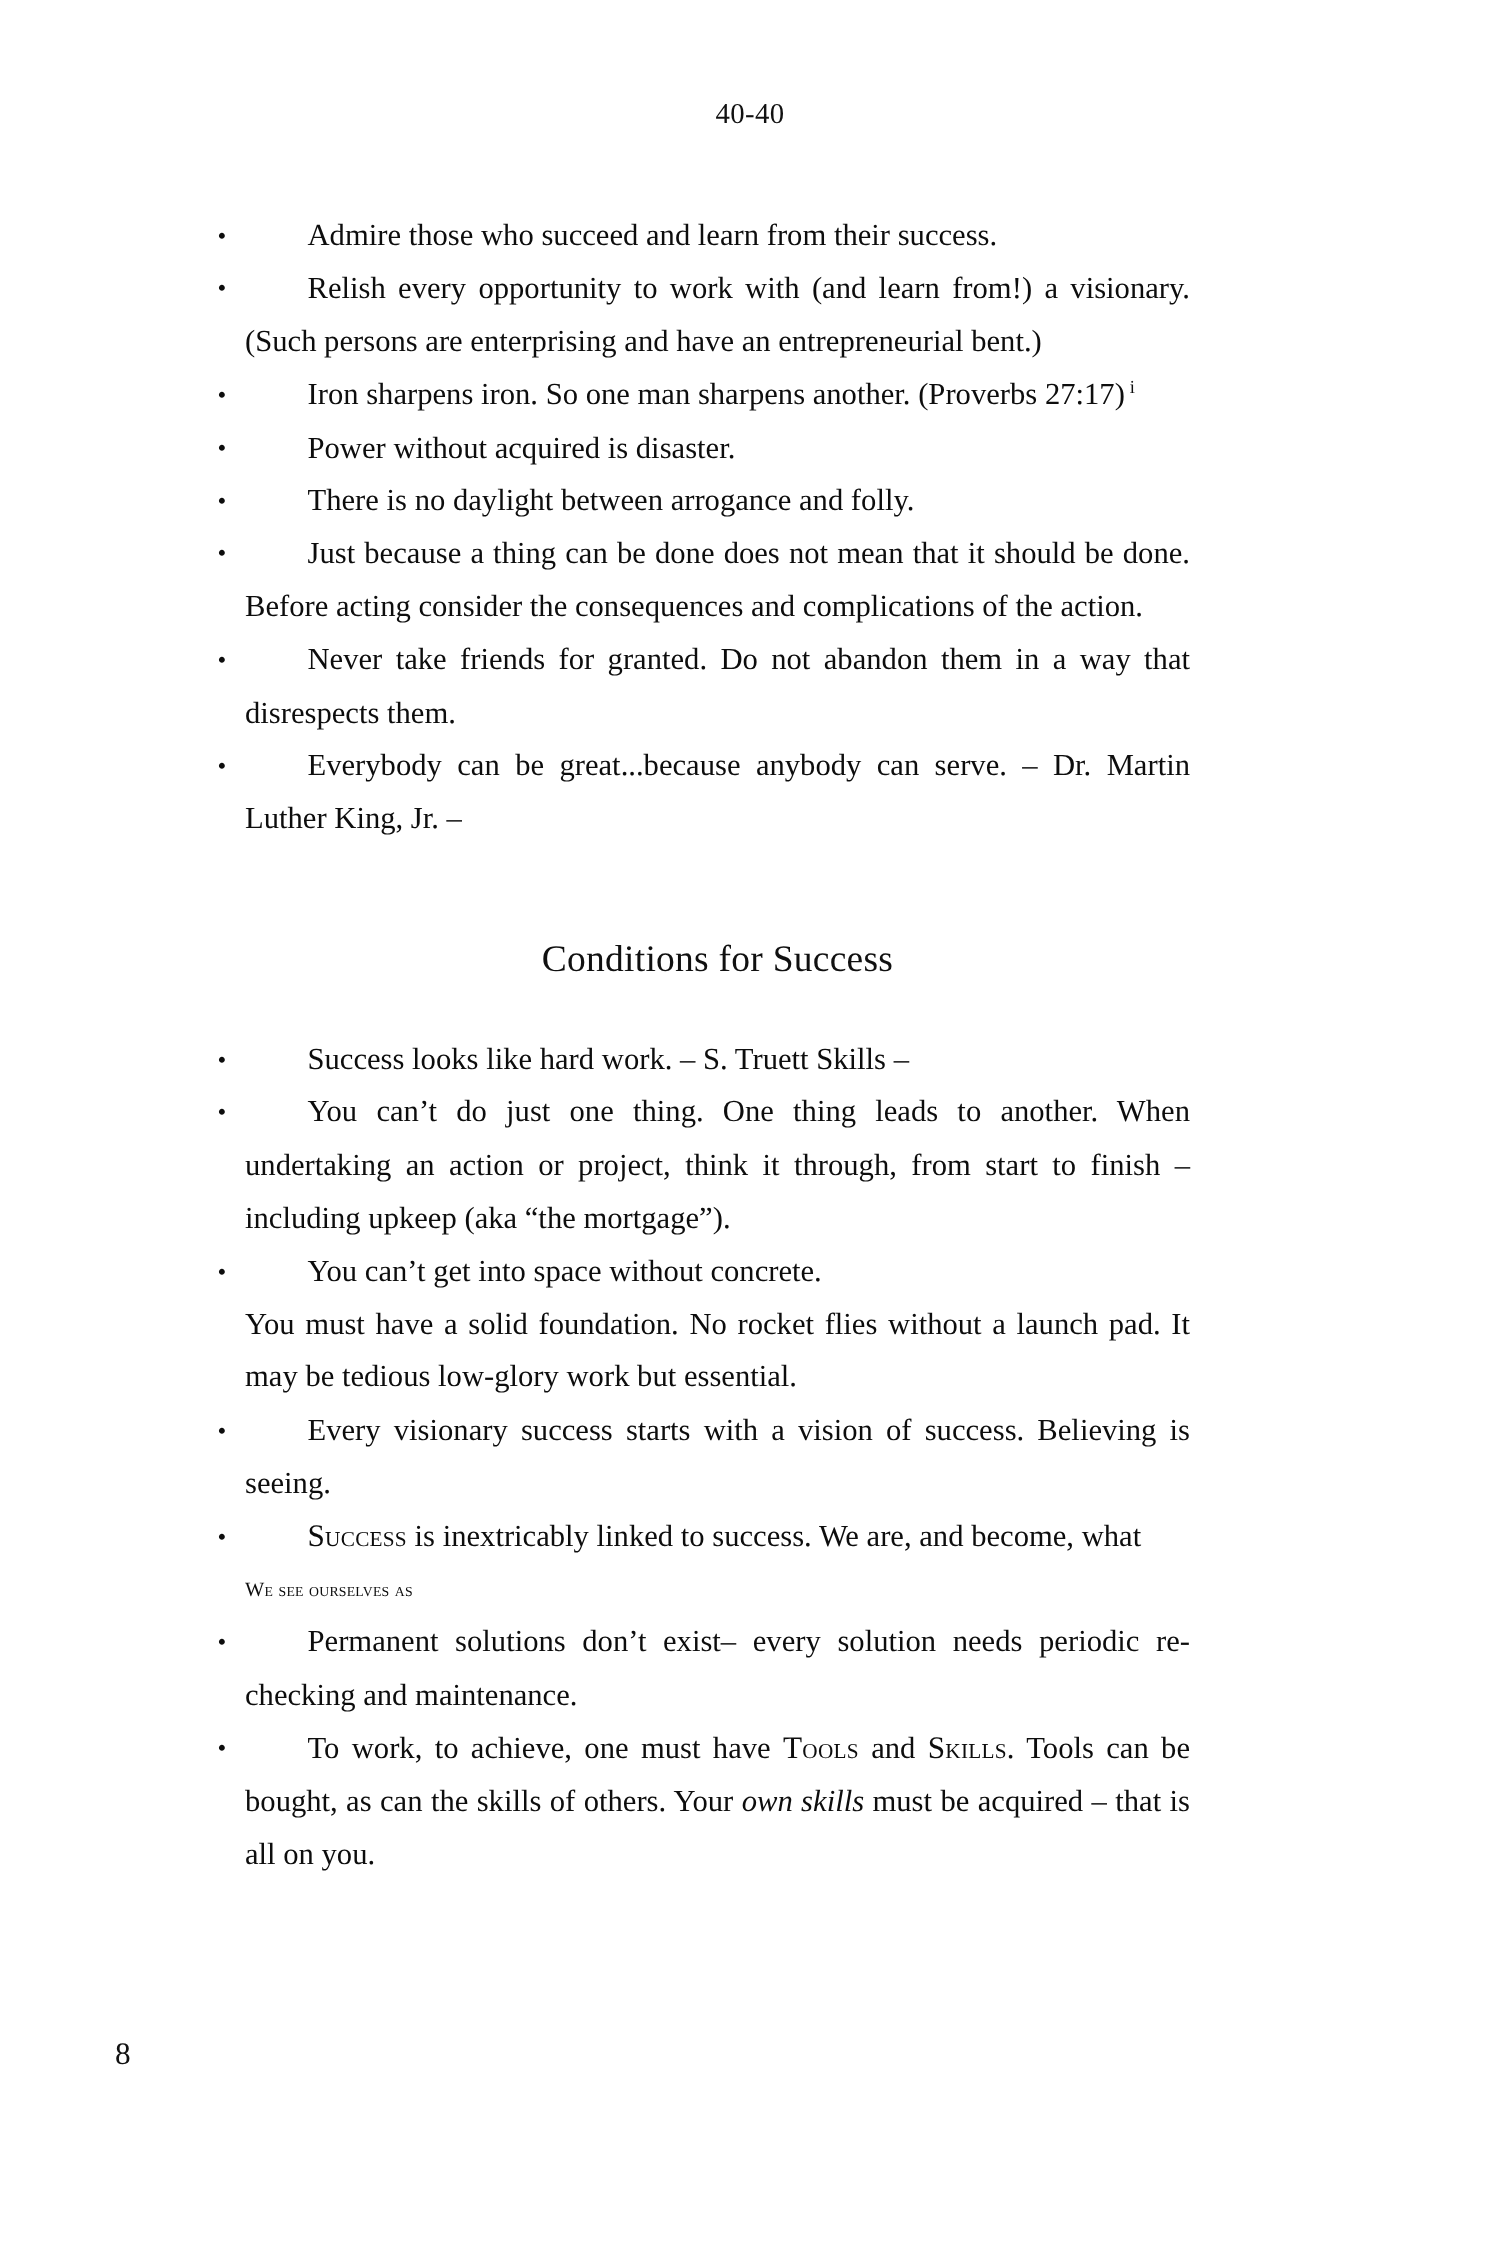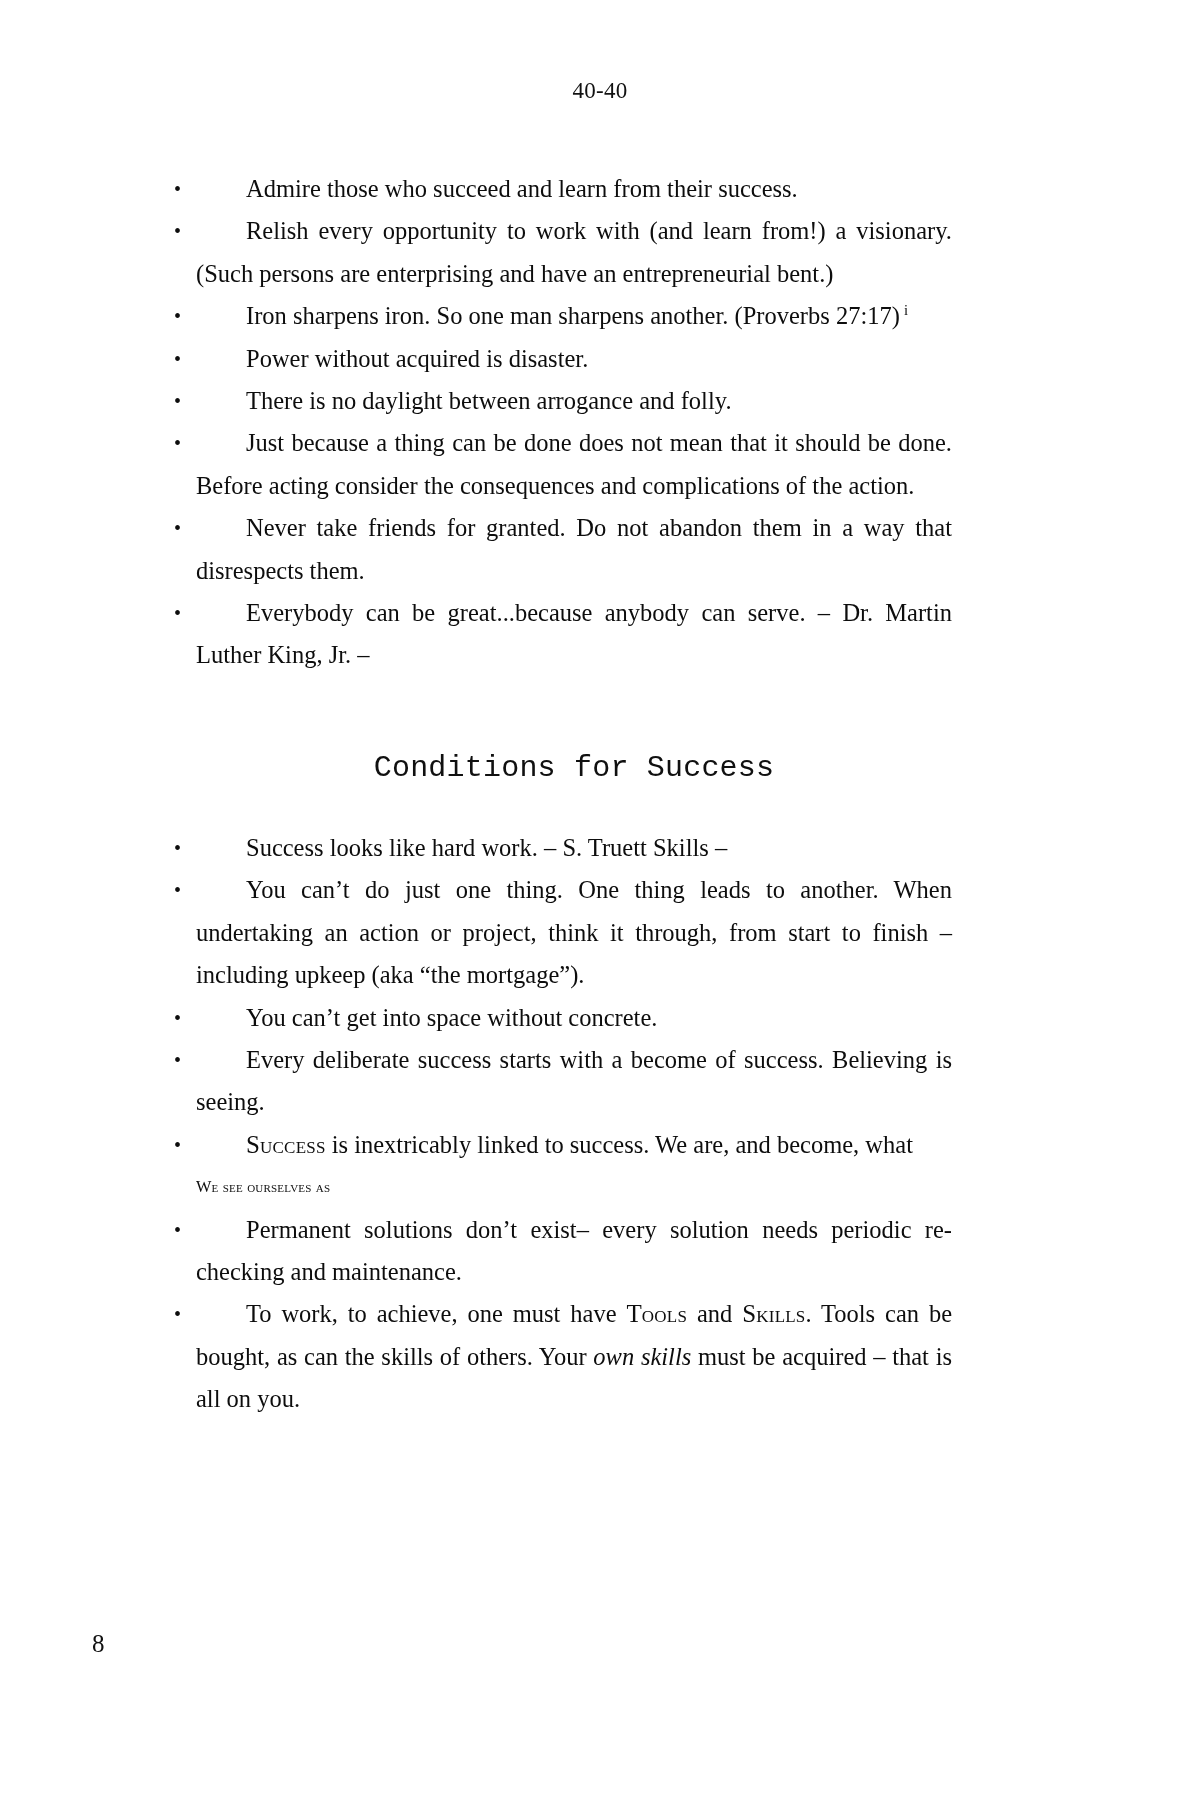--- a/index.html
+++ b/index.html
@@ -72,21 +72,21 @@
   .ital {
     font-style: italic;
   }
   sup.endnote {
     font-size: 0.6em;
     vertical-align: super;
     line-height: 0;
     padding-left: 4px;
   }
   .section-heading {
-    font-family: Liberation Mono, monospace;
+    font-family: Liberation Serif, serif;
     font-size: 30px;
     font-weight: 400;
     text-align: center;
     margin: 0;
     color: #101010;
     letter-spacing: 0.2px;
   }
   .gap-before-heading { height: 74px; }
   .gap-after-heading { height: 42px; }
   .folio {
@@ -166,24 +166,25 @@
       <div class="bullet-line">
         <span class="bullet">•</span>
         <span class="btext">You can’t do just one thing. One thing leads to another. When undertaking an action or project, think it through, from start to finish – including upkeep (aka “the mortgage”).</span>
       </div>
 
       <div class="bullet-line">
         <span class="bullet">•</span>
         <span class="btext nojustify">You can’t get into space without concrete.</span>
       </div>
 
-
-      <div class="bullet-line">
-        <span class="bullet">•</span>
-        <span class="btext">Every deliberate success starts with a become of success. Believing is seeing.</span>
+      <div class="plain-line">You must have a solid foundation. No rocket flies without a launch pad. It may be tedious low-glory work but essential.</div>
+
+      <div class="bullet-line">
+        <span class="bullet">•</span>
+        <span class="btext">Every visionary success starts with a vision of success. Believing is seeing.</span>
       </div>
 
       <div class="bullet-line">
         <span class="bullet">•</span>
         <span class="btext"><span class="sc">Success</span><span> is inextricably linked to success. We are, and become, what</span></span>
       </div>
 
       <div class="plain-line nojustify sc">We see ourselves as</div>
 
       <div class="bullet-line">

